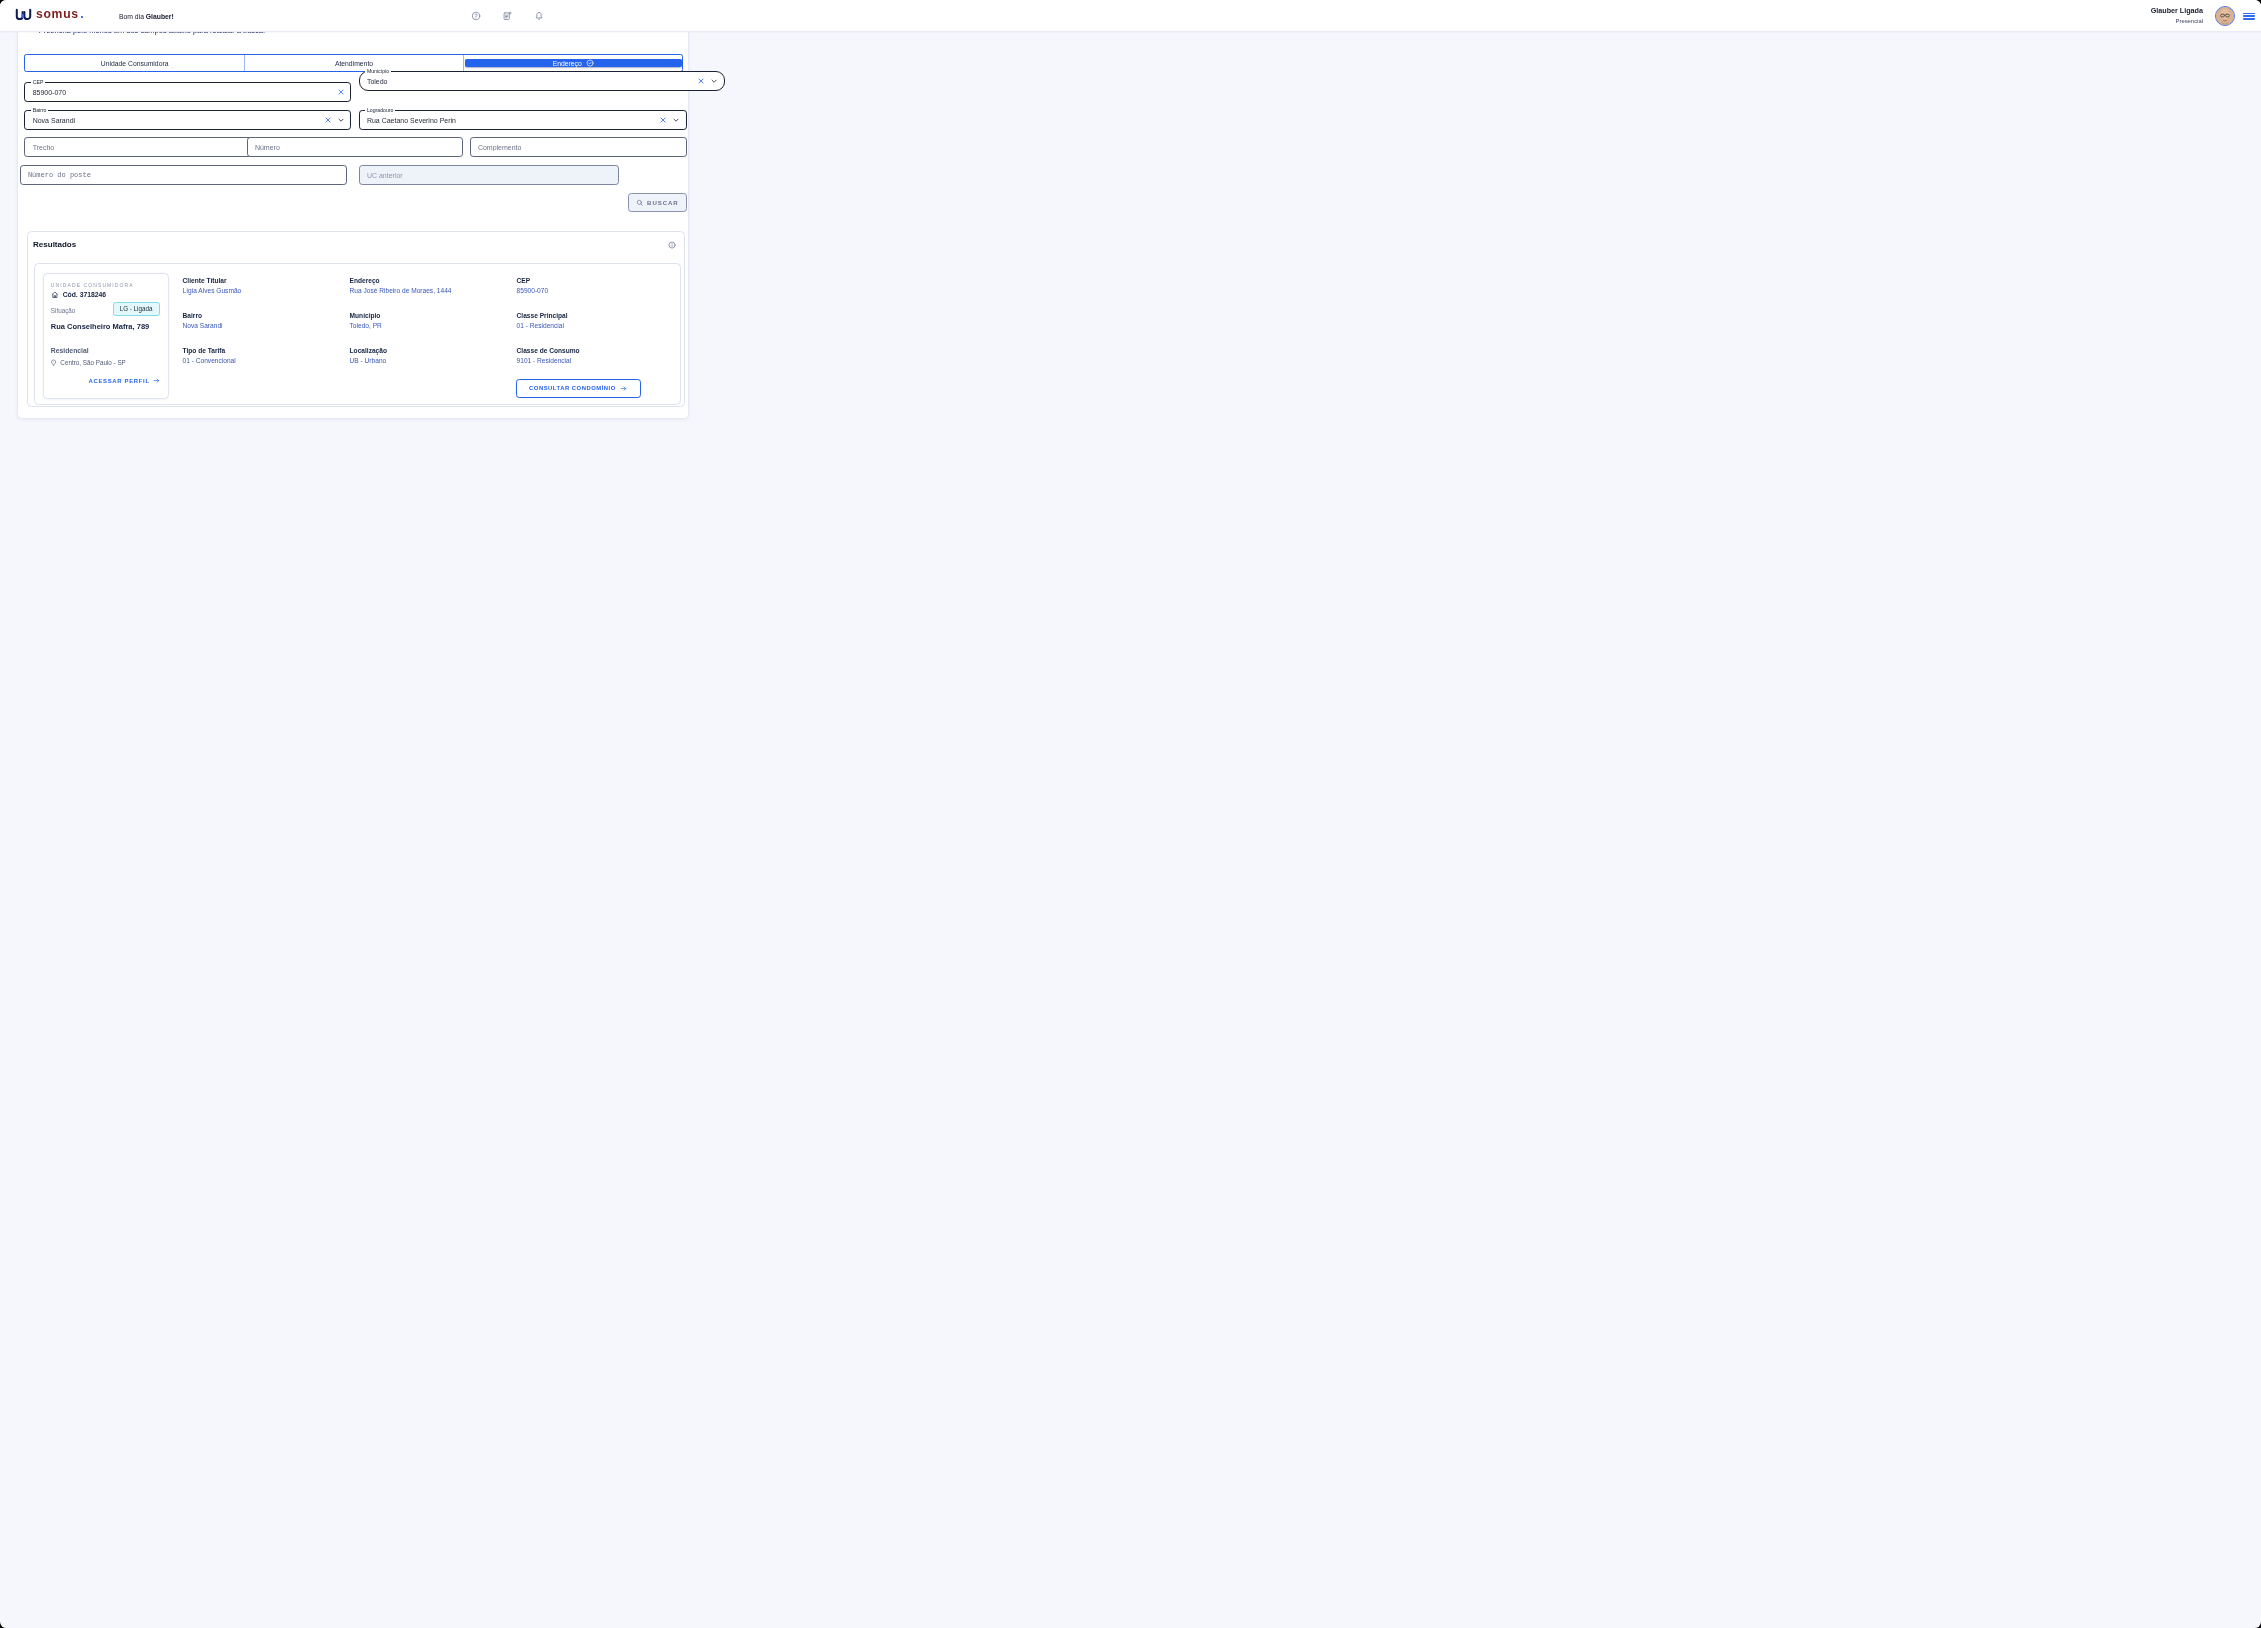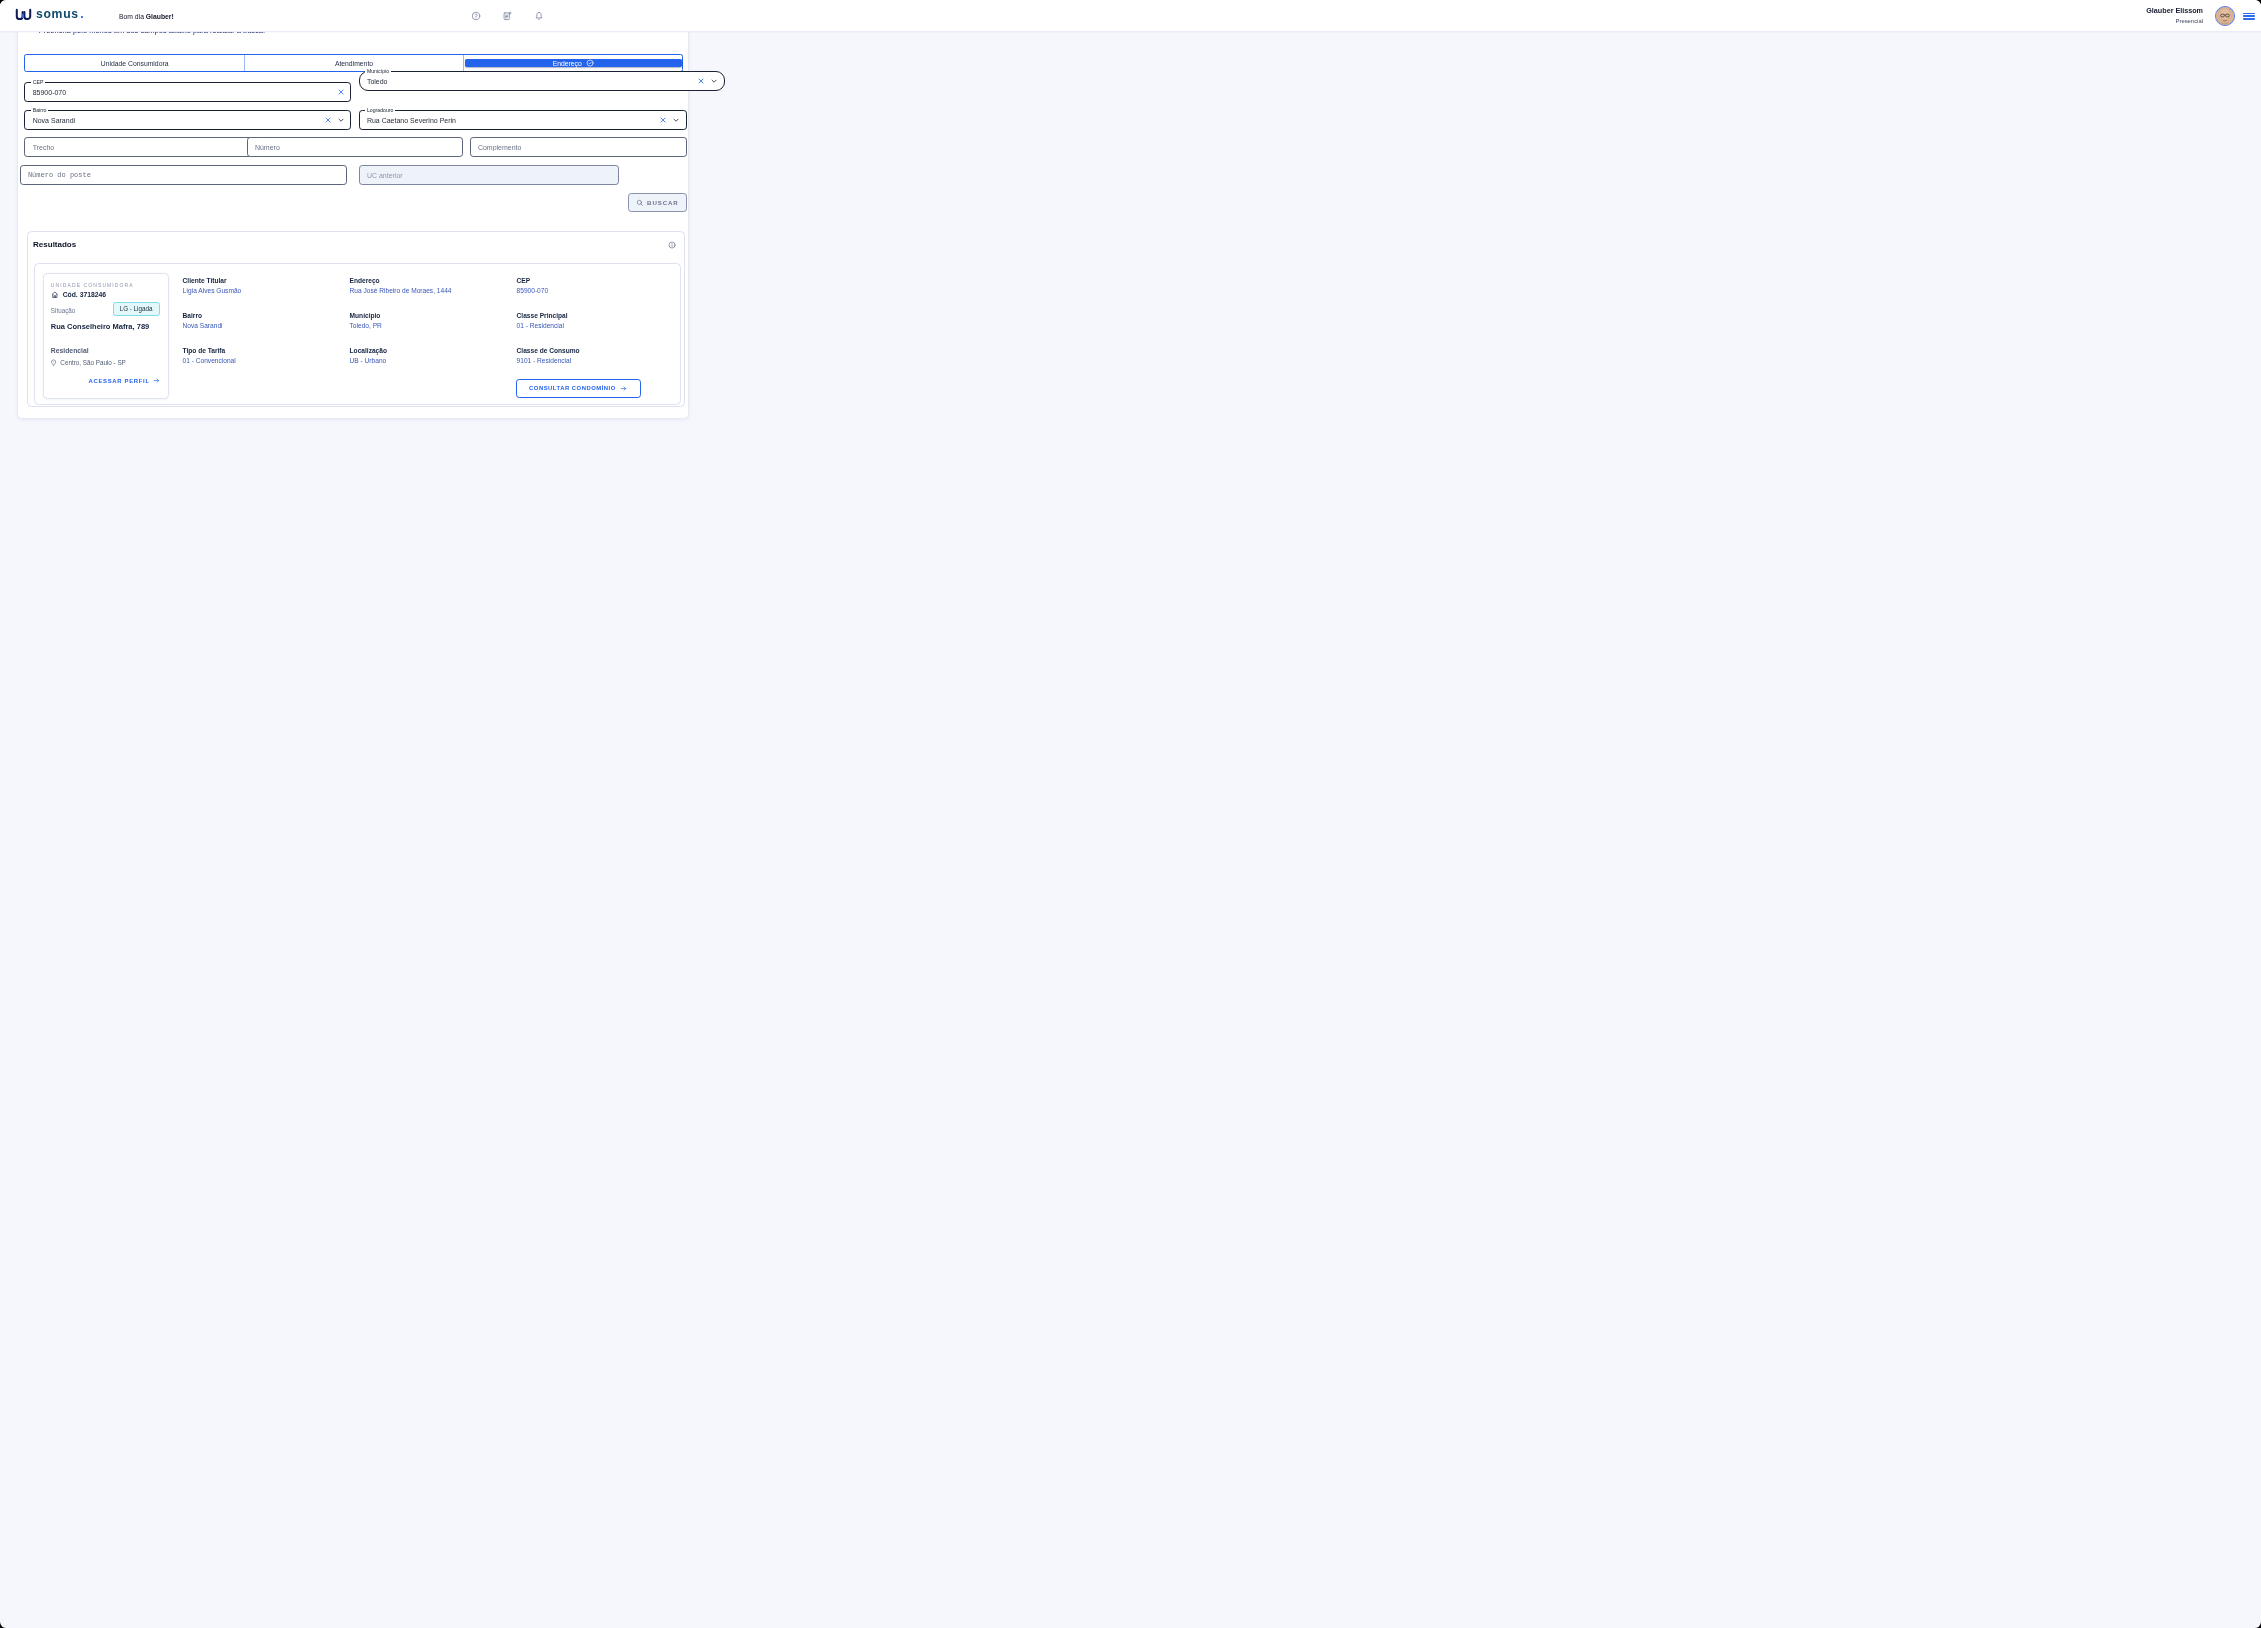--- a/index.html
+++ b/index.html
@@ -3,21 +3,21 @@
 <meta charset="utf-8">
 <style>
   * { margin:0; padding:0; box-sizing:border-box; }
   html,body { width:709px; height:443px; background:#000; font-family:"Liberation Sans","DejaVu Sans",sans-serif; }
   .window { position:absolute; inset:0; background:#f5f7fd; border-radius:6.3px; overflow:hidden; }
 
   
   .header { position:absolute; left:0; top:0; right:0; height:32px; background:#fff; z-index:50;
             border-bottom:0.5px solid #e9ecf5; box-shadow:0 0.5px 1.4px rgba(16,24,64,.07); }
   .logo { position:absolute; left:15.4px; top:7.7px; display:flex; align-items:center; }
-  .logo-word { font-size:12.2px; font-weight:800; letter-spacing:0.7px; color:#0c4a6e; line-height:1; margin-left:3.6px; }
+  .logo-word { font-size:12.2px; font-weight:800; letter-spacing:0.7px; color:#7f1d1d; line-height:1; margin-left:3.6px; }
   .logo-dot { font-size:12.2px; font-weight:800; color:#2463ec; margin-left:1.4px; line-height:1; }
   .greeting { position:absolute; left:119px; top:12.7px; font-size:6.8px; color:#15182b; }
   .greeting b { font-weight:700; }
   .hicon { position:absolute; top:11.3px; width:10px; height:10px; color:#77819e; cursor:pointer; }
   .user-block { position:absolute; right:58px; top:5.9px; text-align:right; }
   .user-name { font-size:7.2px; font-weight:700; color:#171c30; line-height:10px; }
   .user-mode { font-size:5.9px; color:#3d445c; line-height:10px; }
   .avatar { position:absolute; right:26px; top:6.3px; width:20px; height:20px; border-radius:50%;
             border:1.1px solid #4b7bf5; overflow:hidden; background:#d9af8d; cursor:pointer; }
   .burger { position:absolute; right:6.3px; top:12.7px; width:11.8px; height:7.2px; cursor:pointer; }
@@ -351,21 +351,21 @@
         </svg>
     </span>
     <span class="hicon" style="left:534px;">
       <svg width="10" height="10" viewBox="0 0 24 24" fill="none" stroke="currentColor" stroke-width="1.9" stroke-linecap="round" stroke-linejoin="round">
           <path d="M12 3.5c-3 0-5.2 2.3-5.2 5.2v4.1L5 16.5h14l-1.8-3.7V8.7c0-2.9-2.2-5.2-5.2-5.2z"></path>
           <path d="M10.3 19.5a1.8 1.8 0 0 0 3.4 0"></path>
         </svg>
     </span>
 
     <div class="user-block">
-      <div class="user-name">Glauber Elissom</div>
+      <div class="user-name">Glauber Ligada</div>
       <div class="user-mode">Presencial</div>
     </div>
 
     <div class="avatar">
       <svg width="18" height="18" viewBox="0 0 40 40">
         <rect width="40" height="40" fill="#d9b294"></rect>
         <ellipse cx="20" cy="16" rx="11" ry="12" fill="#e3bd9d"></ellipse>
         <path d="M8 12 a12 12 0 0 1 24 0 v-2 a12 10 0 0 0 -24 0 z" fill="#b4876b"></path>
         <rect x="10.5" y="16" width="8" height="6" rx="2.4" fill="none" stroke="#2a2a2a" stroke-width="1.5"></rect>
         <rect x="21.5" y="16" width="8" height="6" rx="2.4" fill="none" stroke="#2a2a2a" stroke-width="1.5"></rect>

